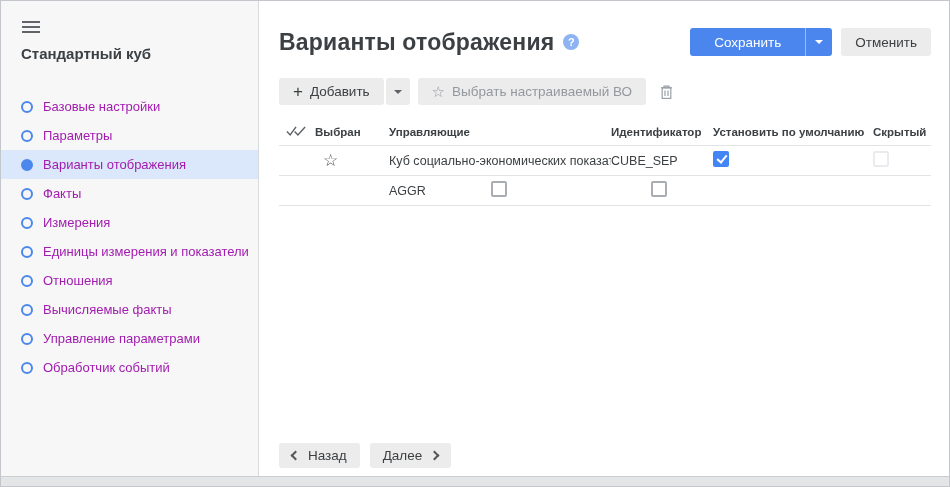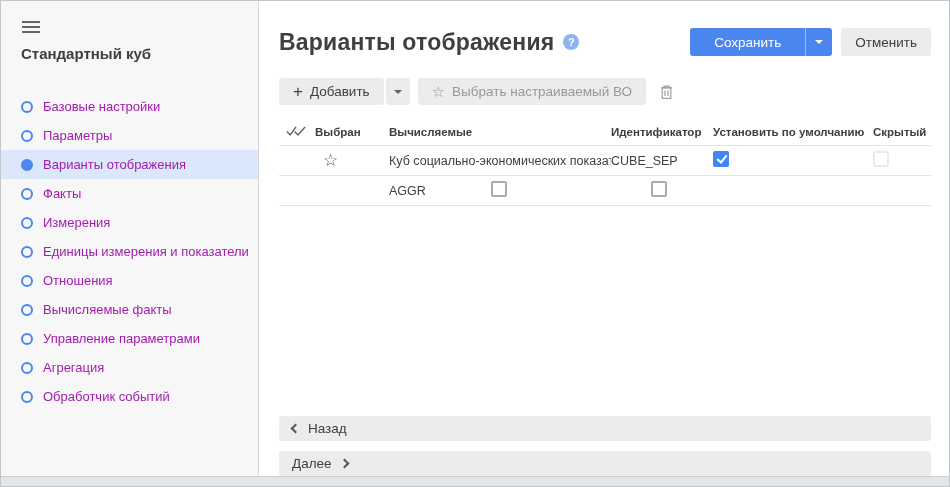--- a/index.html
+++ b/index.html
@@ -81,21 +81,21 @@
     display:inline-block; background:#fff; position:relative; cursor:pointer;
   }
   .cb[data-state="checked"] { background:#4285f4; border-color:#4285f4; }
   .cb[data-state="checked"]::after {
     content:""; position:absolute; left:4px; top:0px; width:4px; height:8px;
     border:solid #fff; border-width:0 2px 2px 0; transform:rotate(40deg);
   }
   .cb[data-state="disabled"] { border-color:#e9ebee; cursor:default; }
 
   
-  .footer-nav { margin-top:auto; display:flex; gap:10px;flex-direction:column; }
+  .footer-nav { margin-top:auto; margin-bottom:8px; display:flex; gap:10px; }
   .nav-btn { height:25px; font-size:13.5px; padding:0 13px; }
   .chev { width:7px; height:7px; border-left:2px solid #54575b; border-bottom:2px solid #54575b;
           display:inline-block; }
   .chev-l { transform:rotate(45deg); margin-right:9px; }
   .chev-r { transform:rotate(225deg); margin-left:9px; }
 
   .bottom-strip { height:10px; background:#e4e5e7; border-top:1px solid #cbcdd0; }
 </style>
 </head>
 <body>
@@ -151,24 +151,20 @@
           <span class="radio"></span>
           <span>Вычисляемые факты</span>
         </div>
 
         <div class="nav-item">
           <span class="radio"></span>
           <span>Управление параметрами</span>
         </div>
 
 
-        <div class="nav-item">
-          <span class="radio"></span>
-          <span>Агрегация</span>
-        </div>
 
         <div class="nav-item">
           <span class="radio"></span>
           <span>Обработчик событий</span>
         </div>
       </nav>
   </aside>
 
   <main class="main">
 
@@ -210,21 +206,21 @@
 
     <div class="table">
       <div class="tr thead">
         <div class="c-check">
           <svg width="20" height="12" viewBox="0 0 22 12" fill="none" stroke="#5f6368" stroke-width="1.6">
             <path d="M1 6.5 l3.6 3.8 L11 1.5"></path>
             <path d="M9.5 6.5 l3.6 3.8 L21 1.5"></path>
           </svg>
         </div>
         <div class="c-sel">Выбран</div>
-        <div class="c-name">Вычисляемые</div>
+        <div class="c-name">Управляющие</div>
         <div class="c-id">Идентификатор</div>
         <div class="c-def">Установить по умолчанию</div>
         <div class="c-hid">Скрытый</div>
       </div>
 
       <div class="tr trow">
         <div class="c-check"></div>
         <div class="c-sel">
           <span class="row-star">☆</span>
         </div>

